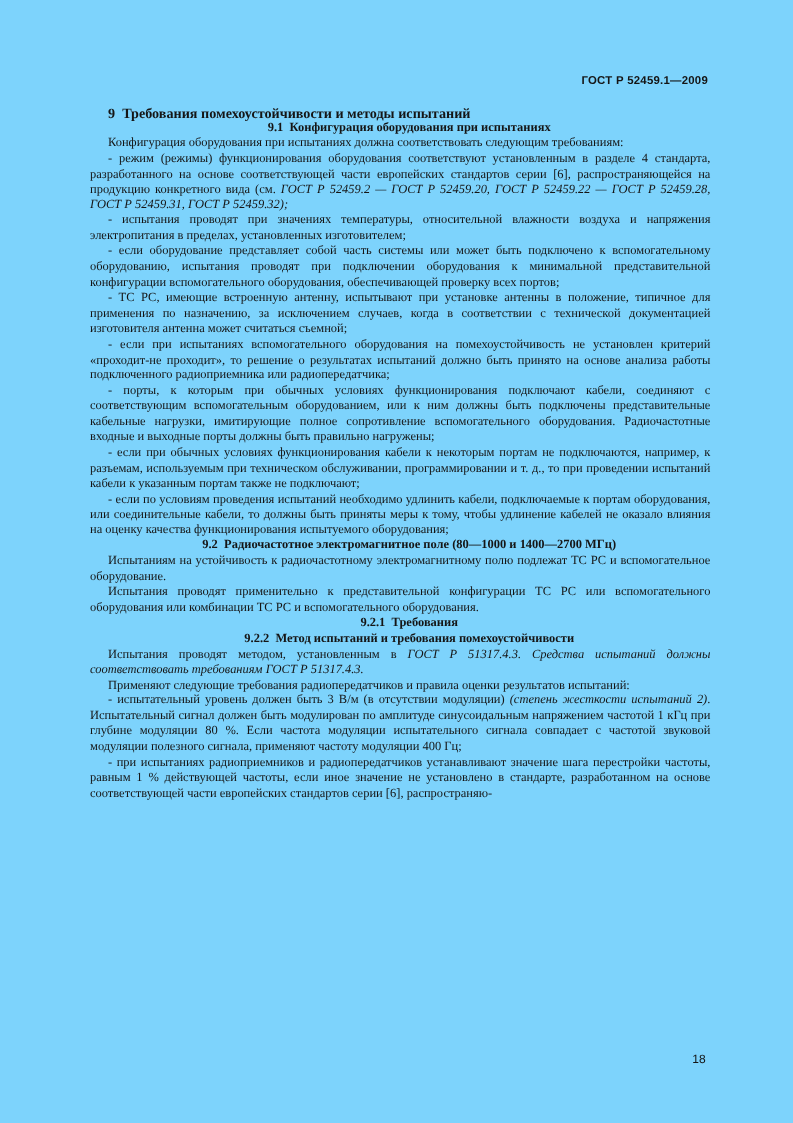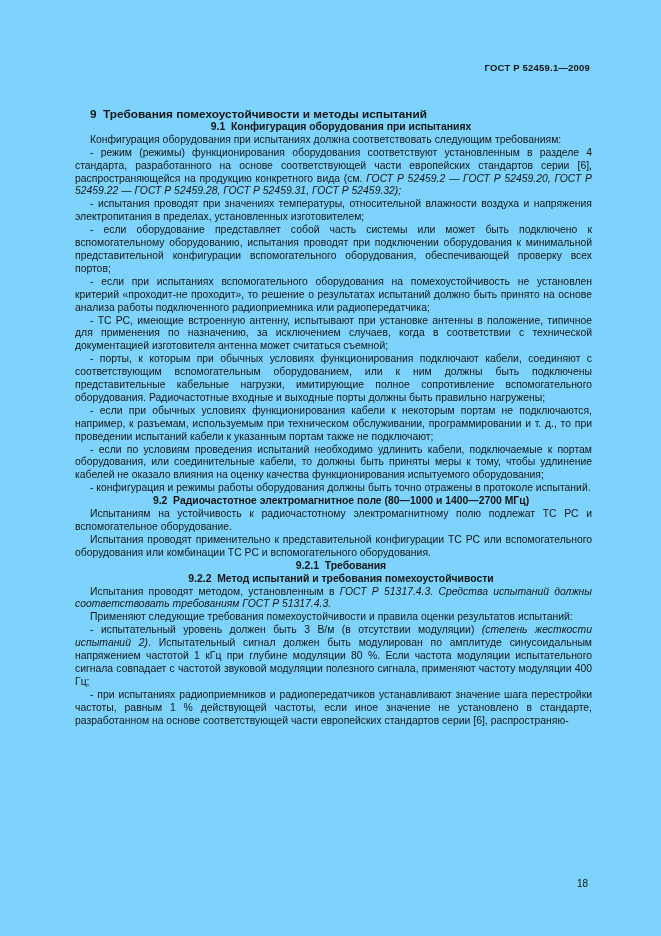--- a/index.html
+++ b/index.html
@@ -18,25 +18,26 @@
   }
   .running-header {
     position: absolute;
     top: 62px; right: 71px;
     font-size: 9.5px;
     font-weight: 700;
     letter-spacing: 0.2px;
   }
   .content {
     position: absolute;
-    left: 75px; top: 108px;
+    left: 75px; top: 88px;
     width: 517px;
     font-size: 10.4px;
     line-height: 12.9px;
     text-align: justify;
+    font-family: Liberation Serif, serif;
   }
   .doc-title {
     font-size: 11.8px;
     font-weight: 700;
     margin: 0 0 13px 0;
     white-space: pre-wrap;
     text-align: left;
   }
   .content p { margin: 0; text-indent: 15px; }
   .content p.h2, .content p.h3 {
@@ -58,32 +59,31 @@
   <div class="running-header">ГОСТ Р 52459.1—2009</div>
 
   <div class="content">
     <p class="doc-title">9  Требования помехоустойчивости и методы испытаний</p>
     <div>
         <p class="h2"><span>9.1  Конфигурация оборудования при испытаниях</span></p>
         <p class="p"><span>Конфигурация оборудования при испытаниях должна соответствовать следующим требованиям:</span></p>
         <p class="p"><span>- режим (режимы) функционирования оборудования соответствуют установленным в разделе 4 стандарта, разработанного на основе соответствующей части европейских стандартов серии [6], распространяющейся на продукцию конкретного вида (см. </span><span class="italic">ГОСТ Р 52459.2 — ГОСТ Р 52459.20, ГОСТ Р 52459.22 — ГОСТ Р 52459.28, ГОСТ Р 52459.31, ГОСТ Р 52459.32);</span></p>
         <p class="p"><span>- испытания проводят при значениях температуры, относительной влажности воздуха и напряжения электропитания в пределах, установленных изготовителем;</span></p>
         <p class="p"><span>- если оборудование представляет собой часть системы или может быть подключено к вспомогательному оборудованию, испытания проводят при подключении оборудования к минимальной представительной конфигурации вспомогательного оборудования, обеспечивающей проверку всех портов;</span></p>
+        <p class="p"><span>- ТС РС, имеющие встроенную антенну, испытывают при установке антенны в положение, типичное для применения по назначению, за исключением случаев, когда в соответствии с технической документацией изготовителя антенна может считаться съемной;</span></p>
         <p class="p"><span>- если при испытаниях вспомогательного оборудования на помехоустойчивость не установлен критерий «проходит-не проходит», то решение о результатах испытаний должно быть принято на основе анализа работы подключенного радиоприемника или радиопередатчика;</span></p>
-        <p class="p"><span>- ТС РС, имеющие встроенную антенну, испытывают при установке антенны в положение, типичное для применения по назначению, за исключением случаев, когда в соответствии с технической документацией изготовителя антенна может считаться съемной;</span></p>
         <p class="p"><span>- порты, к которым при обычных условиях функционирования подключают кабели, соединяют с соответствующим вспомогательным оборудованием, или к ним должны быть подключены представительные кабельные нагрузки, имитирующие полное сопротивление вспомогательного оборудования. Радиочастотные входные и выходные порты должны быть правильно нагружены;</span></p>
         <p class="p"><span>- если при обычных условиях функционирования кабели к некоторым портам не подключаются, например, к разъемам, используемым при техническом обслуживании, программировании и т. д., то при проведении испытаний кабели к указанным портам также не подключают;</span></p>
         <p class="p"><span>- если по условиям проведения испытаний необходимо удлинить кабели, подключаемые к портам оборудования, или соединительные кабели, то должны быть приняты меры к тому, чтобы удлинение кабелей не оказало влияния на оценку качества функционирования испытуемого оборудования;</span></p>
-        <p class="p"><span>- конфигурация и режимы работы оборудования должны быть точно отражены в протоколе испытаний.</span></p>
         <p class="h2"><span>9.2  Радиочастотное электромагнитное поле (80—1000 и 1400—2700 МГц)</span></p>
         <p class="p"><span>Испытаниям на устойчивость к радиочастотному электромагнитному полю подлежат ТС РС и вспомогательное оборудование.</span></p>
         <p class="p"><span>Испытания проводят применительно к представительной конфигурации ТС РС или вспомогательного оборудования или комбинации ТС РС и вспомогательного оборудования.</span></p>
         <p class="h3"><span>9.2.1  Требования</span></p>
         <p class="h3"><span>9.2.2  Метод испытаний и требования помехоустойчивости</span></p>
         <p class="p"><span>Испытания проводят методом, установленным в </span><span class="italic">ГОСТ Р 51317.4.3. Средства испытаний должны соответствовать требованиям ГОСТ Р 51317.4.3.</span></p>
-        <p class="p"><span>Применяют следующие требования помехоустойчивости и правила оценки результатов испытаний:</span></p>
+        <p class="p"><span>Применяют следующие требования радиопередатчиков и правила оценки результатов испытаний:</span></p>
         <p class="p"><span>- испытательный уровень должен быть 3 В/м (в отсутствии модуляции) </span><span class="italic">(степень жесткости испытаний 2)</span><span>. Испытательный сигнал должен быть модулирован по амплитуде синусоидальным напряжением частотой 1 кГц при глубине модуляции 80 %. Если частота модуляции испытательного сигнала совпадает с частотой звуковой модуляции полезного сигнала, применяют частоту модуляции 400 Гц;</span></p>
         <p class="p"><span>- при испытаниях радиоприемников и радиопередатчиков устанавливают значение шага перестройки частоты, равным 1 % действующей частоты, если иное значение не установлено в стандарте, разработанном на основе соответствующей части европейских стандартов серии [6], распространяю-</span></p>
       </div>
   </div>
 
   <div class="page-number">18</div>
 </div>
 
 </body></html>

